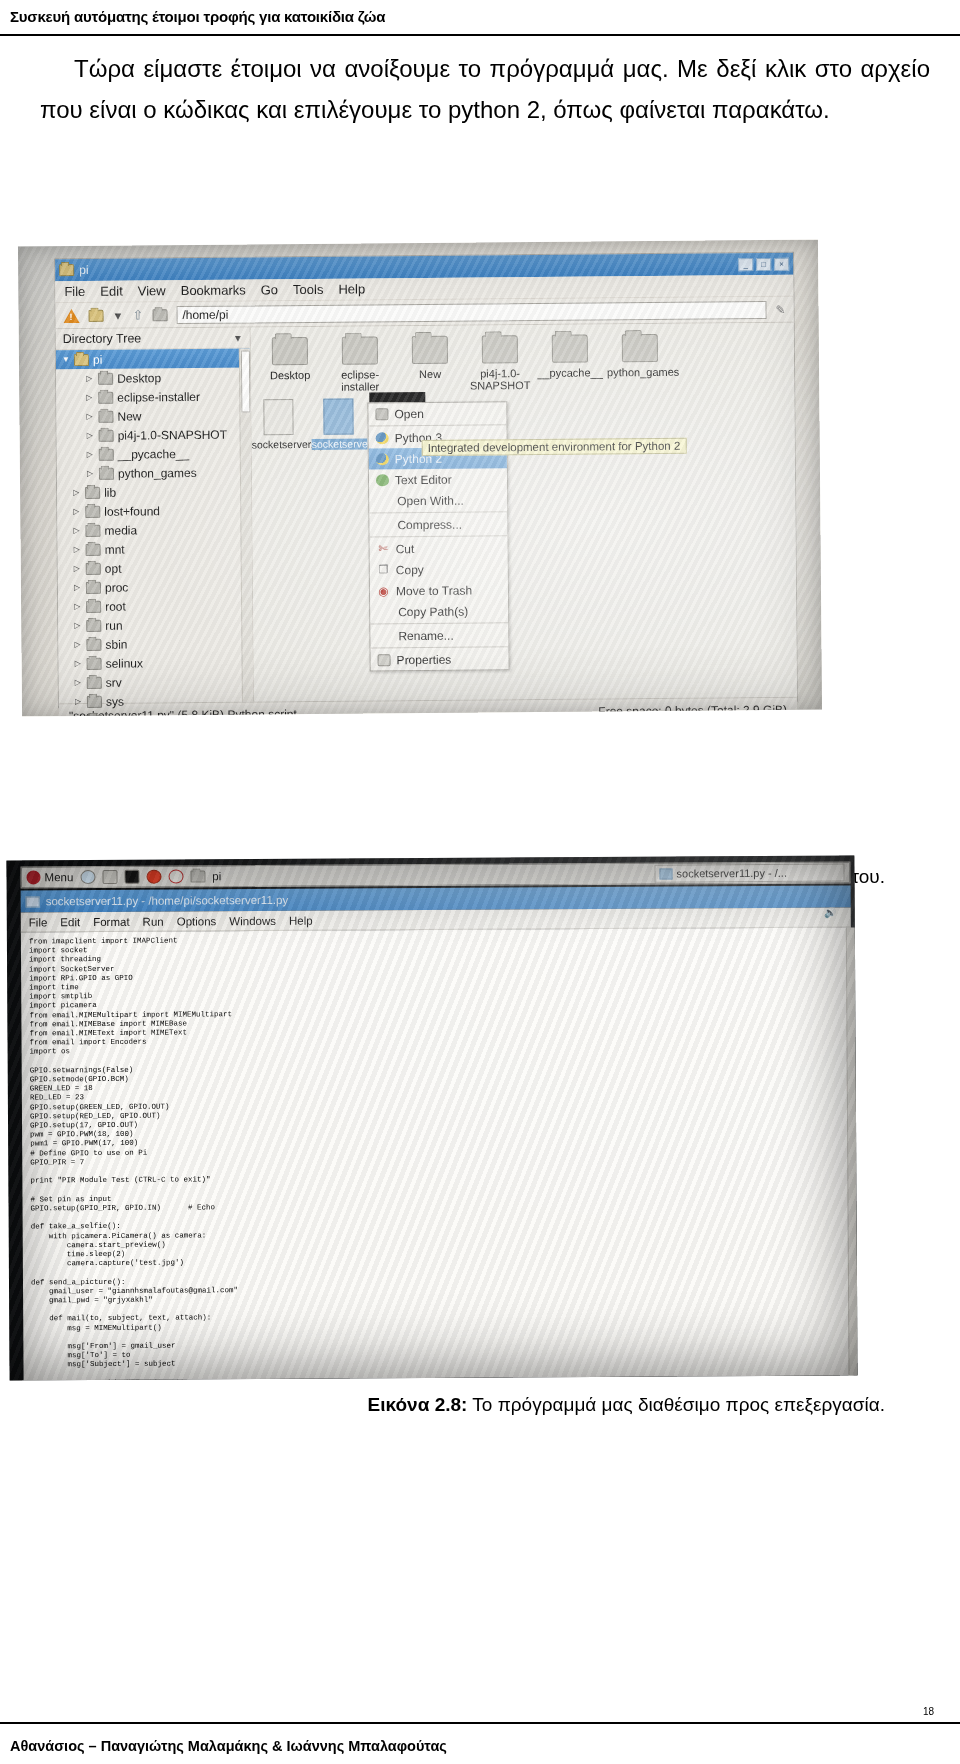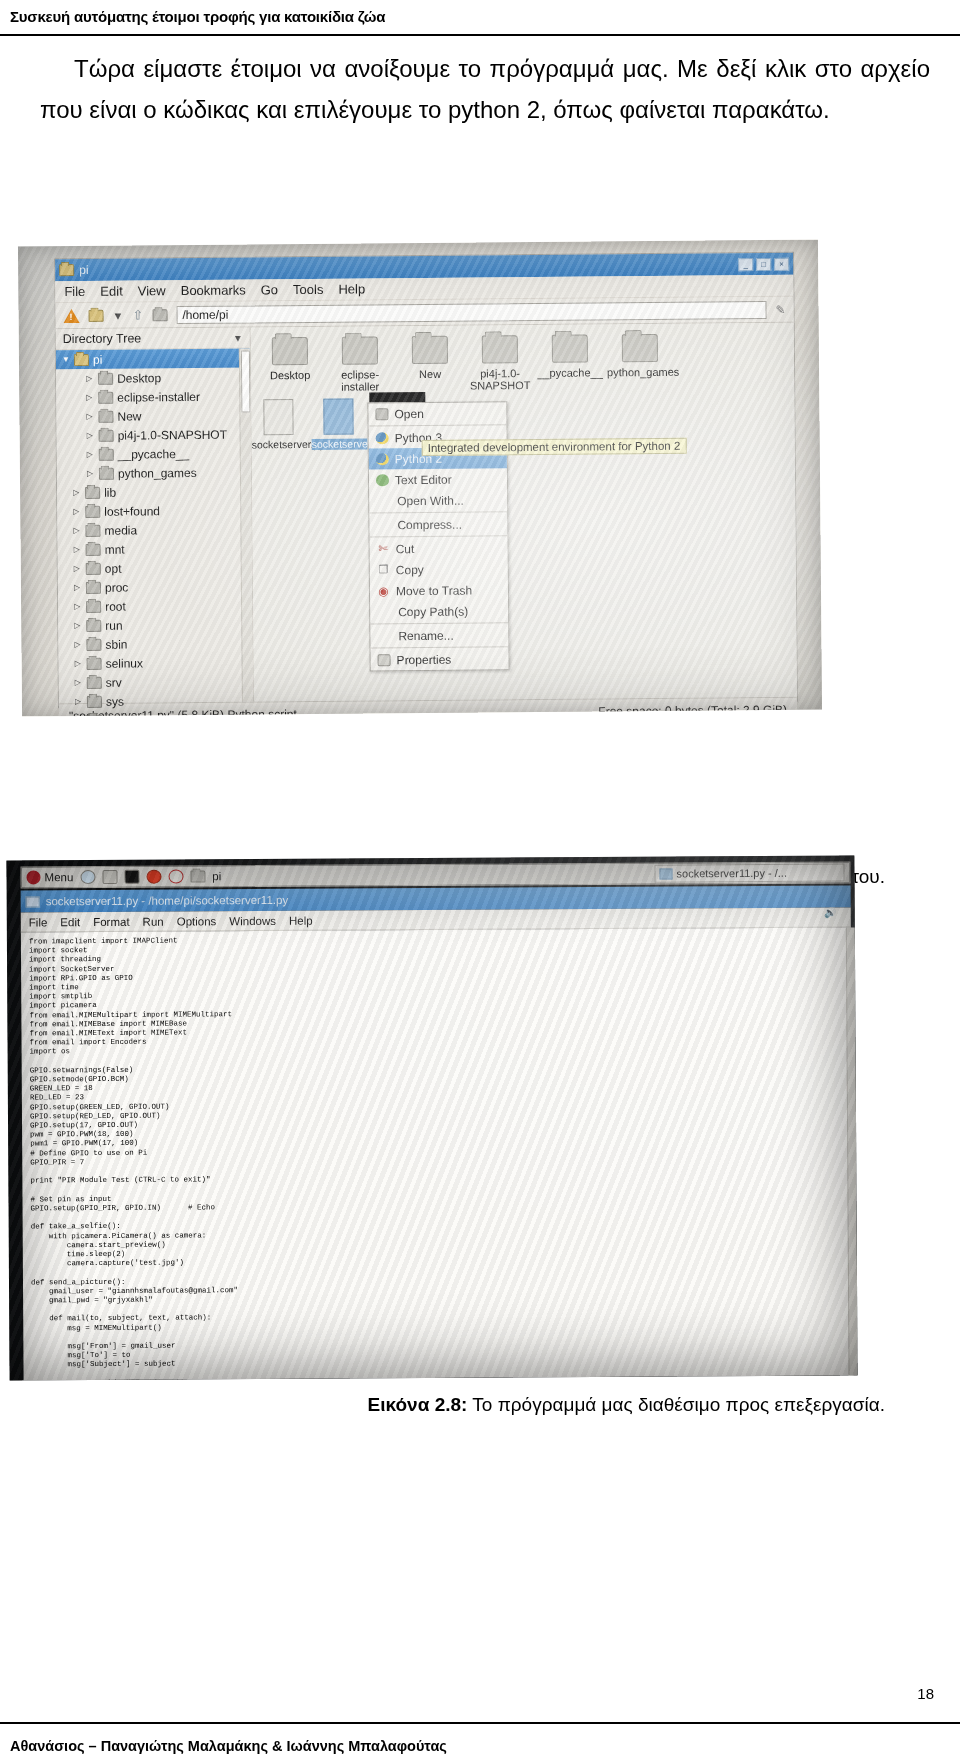--- a/index.html
+++ b/index.html
@@ -234,21 +234,21 @@
   .scr-right {
     position:absolute; right:0; top:72px; bottom:0; width:9px; background:#e6e4de; border-left:1px solid #c7c5bf;
   }
   .audio-ico {
     position:absolute; right:18px; top:52px; font-size:10px; color:#333;
   }
   .footer-name {
     position:absolute; left:10px; bottom:10px; font-size:14.5px; font-weight:bold;
   }
   .footer-rule { position:absolute; left:0; right:0; bottom:40px; height:2px; background:#000; }
-  .page-num { position:absolute; right:26px; bottom:62px; font-size:15px; }
+  .page-num { position:absolute; right:26px; bottom:47px; font-size:10px; }
 </style>
 </head>
 <body>
 
 <div class="page-header">Συσκευή αυτόματης έτοιμοι τροφής για κατοικίδια ζώα</div>
 <div class="header-rule"></div>
 
 <div class="body-para">Τώρα είμαστε έτοιμοι να ανοίξουμε το πρόγραμμά μας. Με δεξί κλικ στο αρχείο που είναι ο κώδικας και επιλέγουμε το python 2, όπως φαίνεται παρακάτω.</div>
 
 <div class="fig1">

